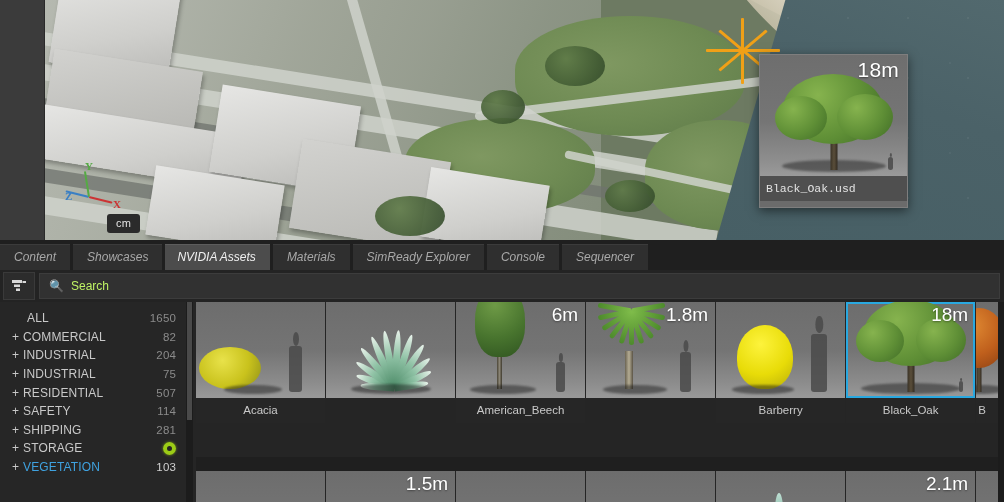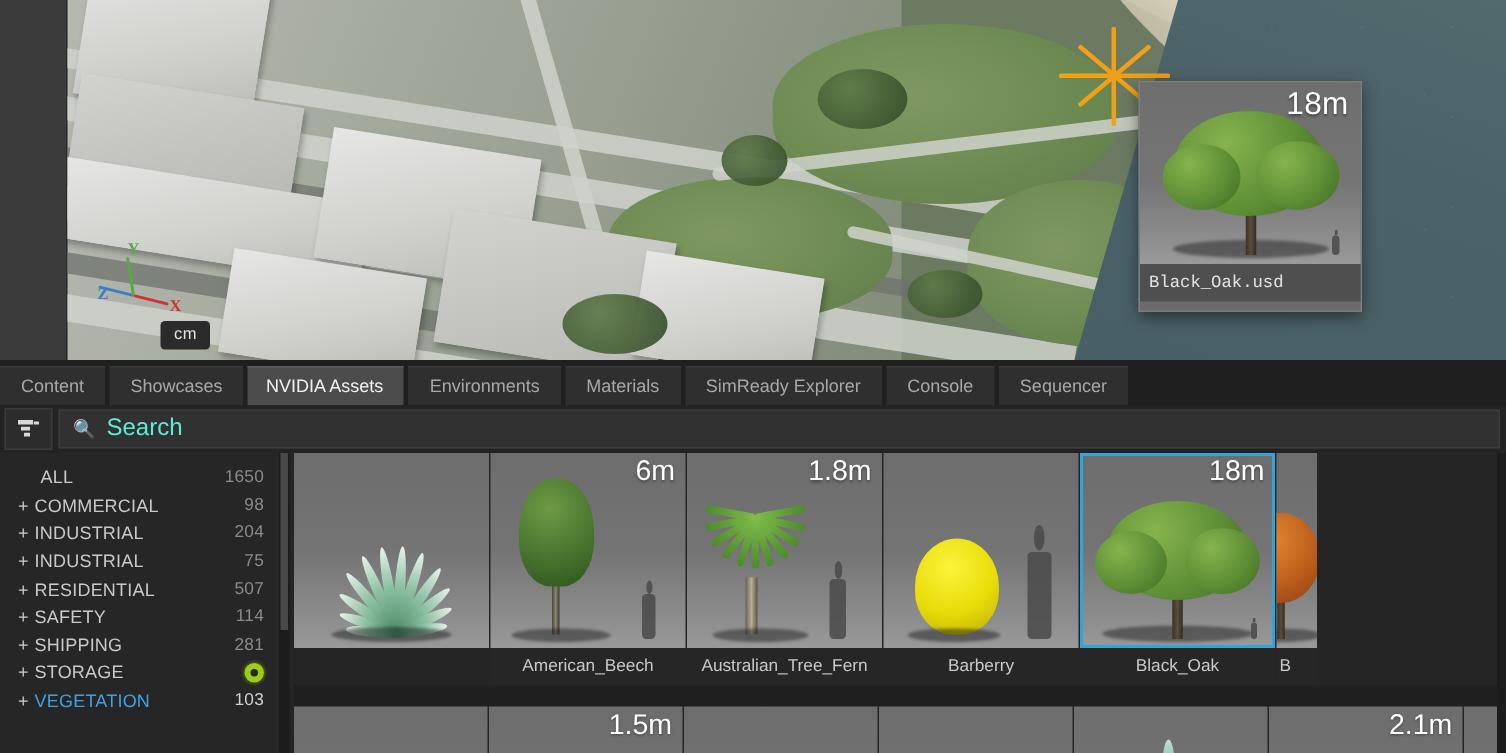--- a/index.html
+++ b/index.html
@@ -69,34 +69,34 @@
   .oak .trunk{position:absolute;left:50%;transform:translateX(-50%);bottom:0;
     background:linear-gradient(90deg,#3a3327,#5a4e3a,#332c22);}
   .oak .shadow{position:absolute;left:50%;transform:translateX(-50%);bottom:-2px;
     background:rgba(20,20,20,.45);border-radius:50%;filter:blur(1px);}
   .person{position:absolute;bottom:6px;background:#4a4a4a;border-radius:3px;opacity:.85;}
   .person:before{content:"";position:absolute;left:50%;top:-31%;width:46%;height:30%;
     transform:translateX(-50%);background:#4a4a4a;border-radius:50%;}
 
   
   .tabbar{position:absolute;left:0;top:240px;width:1004px;height:30px;background:#1f1f1f;
-    display:flex;align-items:flex-end;border-bottom:1px solid #3a3a3a;}
+    display:flex;align-items:flex-end;border-bottom:1px solid #3a3a3a;font-style:italic;}
   .tab{height:25px;line-height:25px;padding:0 14px;color:#a8a8a8;font-size:12px;
     background:#2f2f2f;margin-right:3px;border-top:1px solid #3b3b3b;white-space:nowrap;}
   .tab.active{background:#4c4c4c;color:#f0f0f0;border-top:1px solid #5c5c5c;padding-left:12px;}
 
   
   .searchrow{position:absolute;left:0;top:270px;width:1004px;height:32px;background:#232323;
     display:flex;align-items:center;}
   .filter-btn{width:30px;height:26px;margin-left:3px;background:#2c2c2c;border:1px solid #3a3a3a;
     display:flex;align-items:center;justify-content:center;}
   .search-field{flex:1;height:24px;margin:0 4px 0 4px;background:#313131;border:1px solid #3c3c3c;
     display:flex;align-items:center;padding-left:9px;}
   .search-field .q{color:#9a9a9a;font-size:12px;margin-right:7px;}
-  .search-field .ph{color:#5eead4;font-size:16px;}
+  .search-field .ph{color:#bef264;font-size:12px;}
 
   
   .sidebar{position:absolute;left:0;top:302px;width:186px;height:200px;background:#262626;
     padding-top:7px;box-sizing:border-box;}
   .tree-item{display:flex;align-items:center;height:18.6px;padding:0 10px 0 12px;
     font-size:12px;color:#c9c9c9;letter-spacing:.15px;justify-content:center;}
   .tree-item .plus{color:#c9c9c9;width:11px;font-size:12px;}
   .tree-item .lbl{flex:1;}
   .tree-item .cnt{color:#8b8b8b;font-size:11.5px;}
   .tree-item.root{padding-left:16px;}
@@ -104,21 +104,21 @@
   .tree-item.sel .cnt{color:#d0d0d0;}
   .spinner{width:13px;height:13px;border-radius:50%;border:4px solid #9ccc16;
     box-shadow:0 0 3px rgba(156,204,22,.7);box-sizing:border-box;}
   .side-scroll{position:absolute;left:186px;top:302px;width:7px;height:200px;background:#1c1c1c;}
   .side-scroll i{position:absolute;left:1px;top:0;width:5px;height:118px;background:#4a4a4a;display:block;}
 
   
   .grid{position:absolute;left:196px;top:302px;width:808px;height:200px;overflow:hidden;}
   .grid-row{display:flex;height:155px;}
   .cell{width:130px;margin-right:1px;position:relative;}
-  .thumb{position:relative;height:130px;
+  .thumb{position:relative;height:96px;
     background:linear-gradient(180deg,#6d6d6d 0%,#747474 50%,#8c8c8c 84%,#999 100%);
     overflow:hidden;}
   .cell.selected .thumb{outline:2px solid #29a8e0;outline-offset:-2px;}
   .size-tag{position:absolute;right:7px;top:2px;color:#fff;font-size:19px;
     text-shadow:0 1px 2px rgba(0,0,0,.4);}
   .cap{height:25px;line-height:25px;text-align:center;color:#c9c9c9;font-size:11.5px;
     background:#262626;overflow:hidden;white-space:nowrap;}
   .grid-gap{height:14px;background:#1f1f1f;}
   .grid-scroll{position:absolute;right:0;top:0;width:6px;height:200px;background:#1c1c1c;}
 
@@ -208,21 +208,20 @@
         </div>
         <div class="dp-name">Black_Oak.usd</div>
       </div>
     </div>
   </div>
 
   <div class="tabbar">
     <div class="tab">Content</div>
     <div class="tab">Showcases</div>
     <div class="tab active">NVIDIA Assets</div>
-    <div class="tab">Environments</div>
     <div class="tab">Materials</div>
     <div class="tab">SimReady Explorer</div>
     <div class="tab">Console</div>
     <div class="tab">Sequencer</div>
   </div>
 
   <div class="searchrow">
     <div class="filter-btn">
       <svg width="16" height="16" viewBox="0 0 16 16" aria-hidden="true">
         <rect x="1" y="2" width="10" height="3" fill="#d8d8d8"></rect>
@@ -239,21 +238,21 @@
 
   <div class="sidebar">
     <div class="tree-item root">
       <span class="plus"></span>
       <span class="lbl">ALL</span>
       <span class="cnt">1650</span>
     </div>
     <div class="tree-item">
       <span class="plus">+</span>
       <span class="lbl">COMMERCIAL</span>
-      <span class="cnt">98</span>
+      <span class="cnt">82</span>
     </div>
     <div class="tree-item">
       <span class="plus">+</span>
       <span class="lbl">INDUSTRIAL</span>
       <span class="cnt">204</span>
     </div>
     <div class="tree-item">
       <span class="plus">+</span>
       <span class="lbl">INDUSTRIAL</span>
       <span class="cnt">75</span>
@@ -285,20 +284,31 @@
     </div>
   </div>
   <div class="side-scroll">
       <i></i>
     </div>
 
   <div class="grid">
 
     <div class="grid-row">
 
+      <div class="cell">
+        <div class="thumb">
+          <div class="shrub" style="width:62px;height:42px;background:radial-gradient(circle at 38% 32%,#e8e24a,#c9c21c 55%,#8e8f1a 100%);"></div>
+          <div class="oak">
+              <div class="shadow" style="width:58px;height:9px;left:-8px;"></div>
+            </div>
+          <div class="person" style="right:23px;width:13px;height:46px;"></div>
+          <div class="size-tag"></div>
+        </div>
+        <div class="cap">Acacia</div>
+      </div>
 
       <div class="cell">
         <div class="thumb">
           <div class="agave">
             <i style="height:40px;transform:rotate(-72deg);"></i>
               <i style="height:46px;transform:rotate(-56deg);"></i>
             <i style="height:52px;transform:rotate(-40deg);"></i>
               <i style="height:56px;transform:rotate(-24deg);"></i>
             <i style="height:58px;transform:rotate(-10deg);"></i>
               <i style="height:58px;transform:rotate(4deg);"></i>
@@ -350,21 +360,20 @@
             <i style="transform:rotate(78deg);"></i>
               <i style="transform:rotate(100deg);"></i>
             <i style="transform:rotate(-100deg);"></i>
           </div>
           <div class="oak">
               <div class="shadow" style="width:64px;height:9px;left:-16px;"></div>
             </div>
           <div class="person" style="right:24px;width:11px;height:40px;"></div>
           <div class="size-tag">1.8m</div>
         </div>
-        <div class="cap">Australian_Tree_Fern</div>
       </div>
 
       <div class="cell">
         <div class="thumb">
           <div class="shrub" style="left:38%;width:56px;height:64px;border-radius:50% 50% 45% 45%;
                background:radial-gradient(circle at 42% 30%,#fdf33c,#e8dc08 55%,#b7ac0a 100%);"></div>
           <div class="oak">
               <div class="shadow" style="width:62px;height:9px;left:-18px;"></div>
             </div>
           <div class="person" style="right:18px;width:16px;height:58px;"></div>

